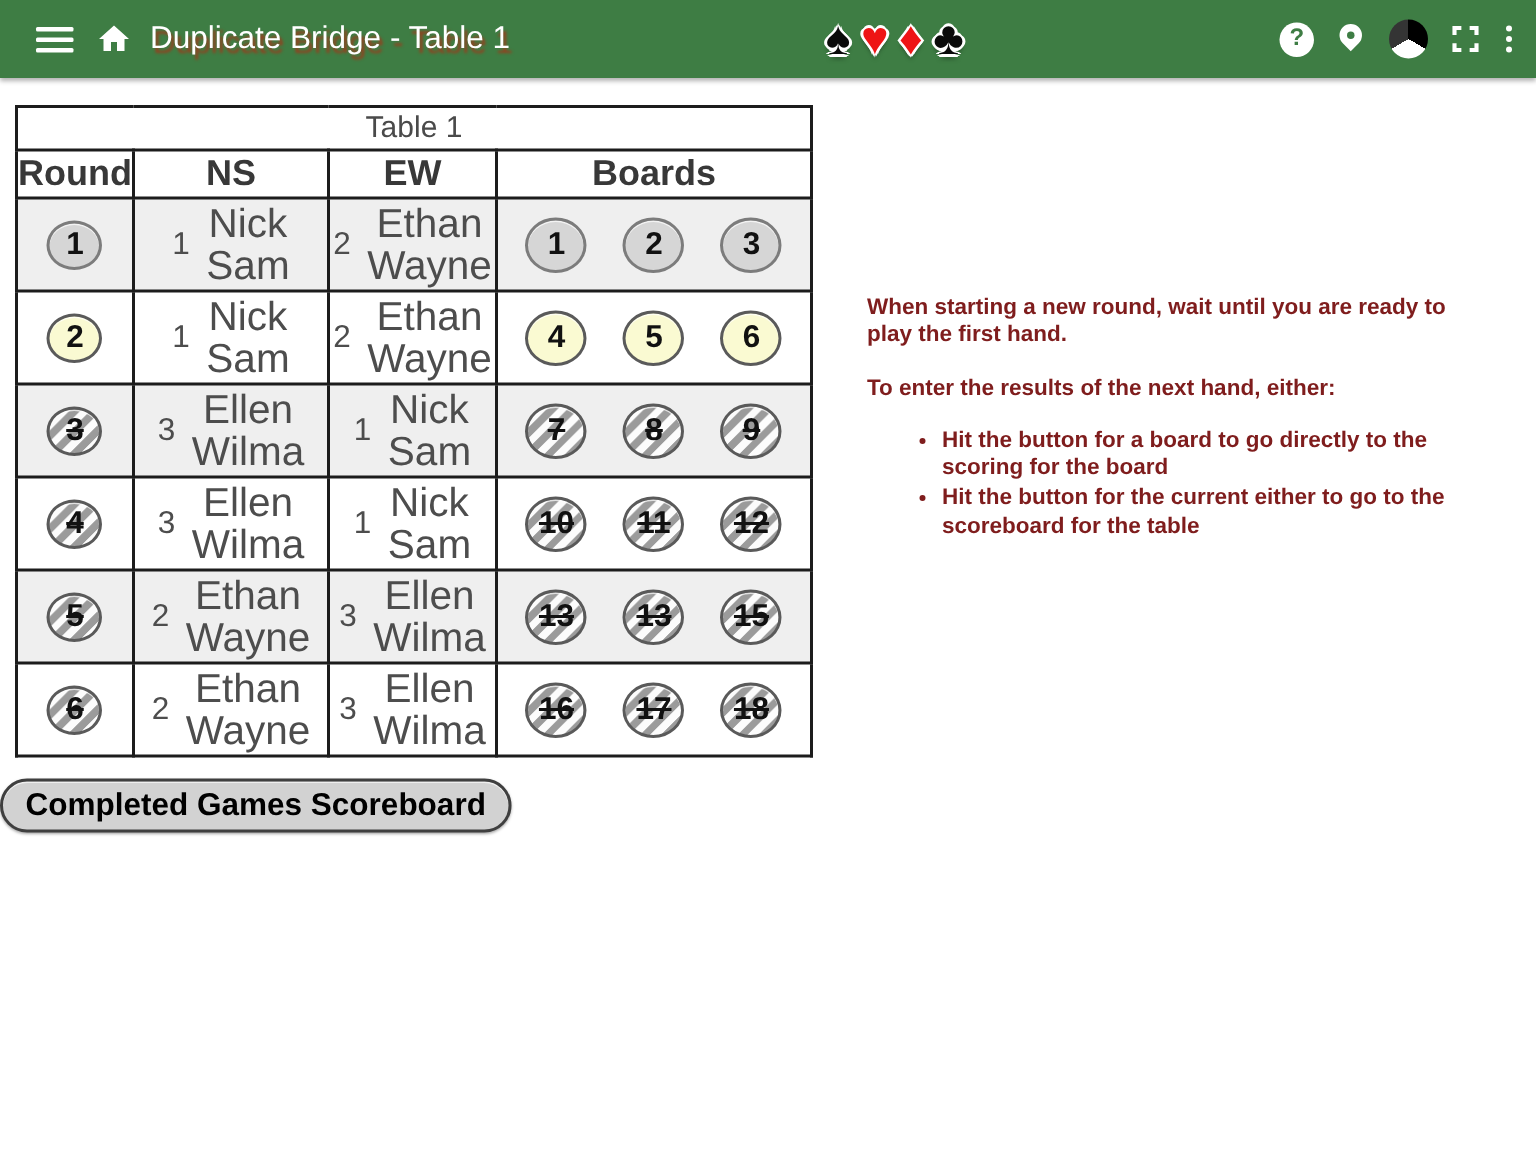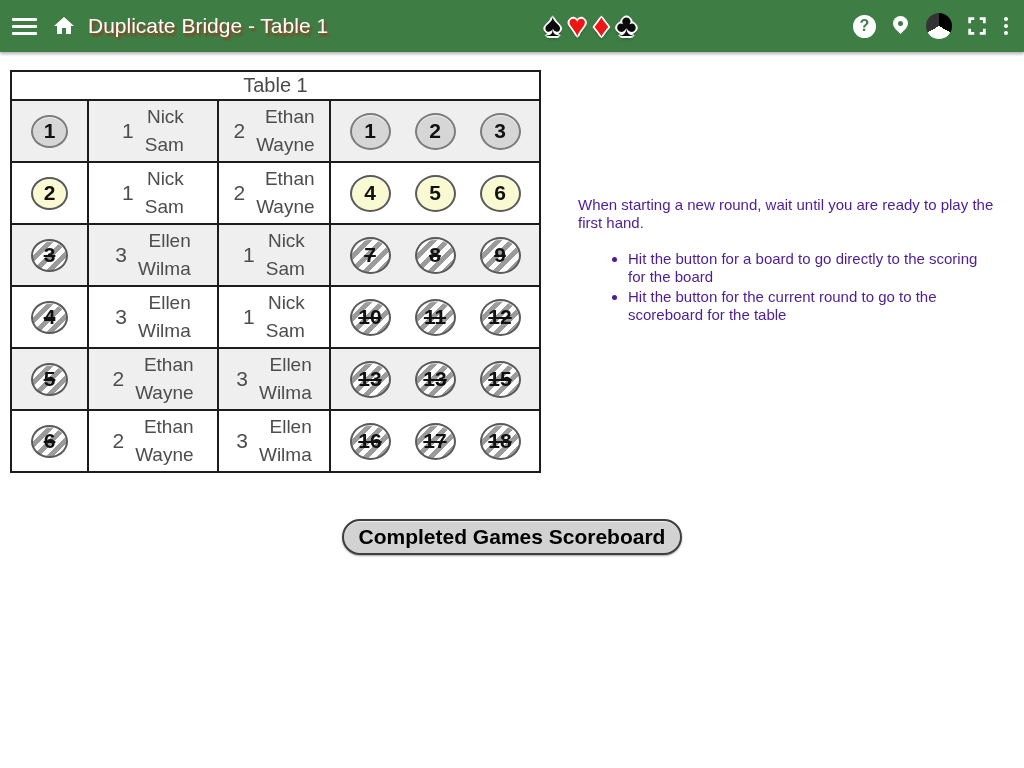--- a/index.html
+++ b/index.html
@@ -3,21 +3,21 @@
 <meta charset="utf-8">
 <style>
   html,body { margin:0; padding:0; background:#fff; }
   body { font-family:"Liberation Sans", sans-serif; }
   .screen { position:relative; width:1024px; height:768px; background:#fff; overflow:hidden; }
 
   
   .topbar {
     position:absolute; top:0; left:0; right:0; height:52px;
     background:#3e7d44; display:flex; align-items:center;
-    padding:0 14px 0 12px; box-sizing:border-box;
+    padding:0 14px 0 24px; box-sizing:border-box;
     box-shadow:0 2px 3px rgba(0,0,0,.3);
   }
   .topbar-left { display:flex; align-items:center; }
   .icon-btn { background:none; border:none; padding:0; cursor:pointer; display:flex; align-items:center; justify-content:center; }
   .hamburger { width:25px; display:flex; flex-direction:column; gap:4px; }
   .hamburger i { display:block; height:3px; background:#fff; border-radius:1px; }
   .home-btn { margin-left:15px; }
   .topbar-title {
     color:#fff; font-size:21px; font-weight:400; margin:0 0 0 12px; white-space:nowrap;
     text-shadow:2px 3px 2px #94401f;
@@ -52,21 +52,21 @@
   
   .bridge-table { position:absolute; left:10px; top:70px; border-collapse:collapse; background:#fff; }
   .bridge-table th, .bridge-table td { border:2px solid #1c1c1c; padding:0; }
   .tbl-title { height:27px; font-weight:400; font-size:20px; color:#4a4a4a; text-align:center; }
   .col-head { height:30px; font-size:24px; font-weight:700; color:#383838; text-align:center; }
   .data-row { height:62px; }
   .data-row.odd { background:#efefef; }
   .round-cell { text-align:center; }
   .pair-wrap { display:flex; align-items:center; justify-content:center; gap:11px; }
   .pair-num { font-size:21px; color:#4d4d4d; }
-  .pair-names { display:flex; flex-direction:column; align-items:flex-end; font-size:19px; line-height:28px; color:#4d4d4d; }
+  .pair-names { display:flex; flex-direction:column; align-items:center; font-size:27px; line-height:28px; color:#4d4d4d; }
   .boards-cell { text-align:center; }
   .boards-cell .circle-btn { margin:0 12px; }
 
   .circle-btn {
     width:41px; height:37px; border-radius:50%;
     border:2px solid #7c7c7c; background:#d6d6d6;
     font-family:inherit; font-size:21px; font-weight:700; color:#111;
     display:inline-flex; align-items:center; justify-content:center;
     padding:0; cursor:pointer; vertical-align:middle;
     box-shadow:inset 0 1px 0 rgba(255,255,255,.7);
@@ -76,28 +76,28 @@
   .state-current { background:#fafad2; border-color:#5a5a5a; }
   .state-done {
     background:repeating-linear-gradient(135deg, #9b9b9b 0 5px, #fcfcfc 5px 10px);
     border-color:#5a5a5a;
   }
   .state-done span { text-decoration:line-through; text-decoration-thickness:2px; }
 
   
   .instructions {
     position:absolute; left:578px; top:196px; width:418px;
-    font-size:15px; font-weight:400; color:#4c1d95; line-height:1.22;
+    font-size:15px; font-weight:700; color:#7f1d1d; line-height:1.22;
   }
   .instructions p { margin:0 0 17px 0; }
   .instructions ul { margin:12px; padding-left:38px; }
   .instructions li { margin:0 0 2px 0; }
 
   
-  .footer-buttons { position:absolute; top:519px; left:0; width:100%; display:flex; justify-content:center; gap:11px; }
+  .footer-buttons { position:absolute; top:519px; left:0; width:100%; display:flex; gap:11px; }
   .pill-btn {
     height:36px; padding:0 15px; border-radius:18px;
     border:2px solid #3f3f3f; background:#d2d2d2;
     font-family:inherit; font-size:21px; font-weight:700; color:#000;
     cursor:pointer; box-shadow:0 1px 2px rgba(0,0,0,.35), inset 0 1px 0 #efefef;
   }
 </style>
 </head>
 <body>
 
@@ -162,20 +162,26 @@
     <colgroup>
         <col style="width:77px">
         <col style="width:130px">
         <col style="width:112px">
         <col style="width:210px">
       </colgroup>
     <thead>
       <tr>
         <th colspan="4" class="tbl-title">Table 1</th>
       </tr>
+      <tr>
+        <th class="col-head">Round</th>
+        <th class="col-head">NS</th>
+        <th class="col-head">EW</th>
+        <th class="col-head">Boards</th>
+      </tr>
     </thead>
     <tbody>
         <tr class="data-row odd">
           <td class="round-cell"><button class="circle-btn round-btn state-played">
               <span>1</span>
             </button></td>
           <td class="pair-cell">
             <div class="pair-wrap">
               <span class="pair-num">1</span>
               <span class="pair-names">
@@ -349,23 +355,24 @@
               <span>17</span>
             </button><button class="circle-btn state-done">
               <span>18</span>
             </button></td>
         </tr>
       </tbody>
   </table>
 
   <section class="instructions">
     <p>When starting a new round, wait until you are ready to play the first hand.</p>
+    <p>To enter the results of the next hand, either:</p>
     <ul>
       <li>Hit the button for a board to go directly to the scoring for the board</li>
-      <li>Hit the button for the current round to go to the scoreboard for the table</li>
+      <li>Hit the button for the current either to go to the scoreboard for the table</li>
     </ul>
   </section>
 
   <div class="footer-buttons">
     <button class="pill-btn">Completed Games Scoreboard</button>
   </div>
 
 </div>
 
 </body></html>

